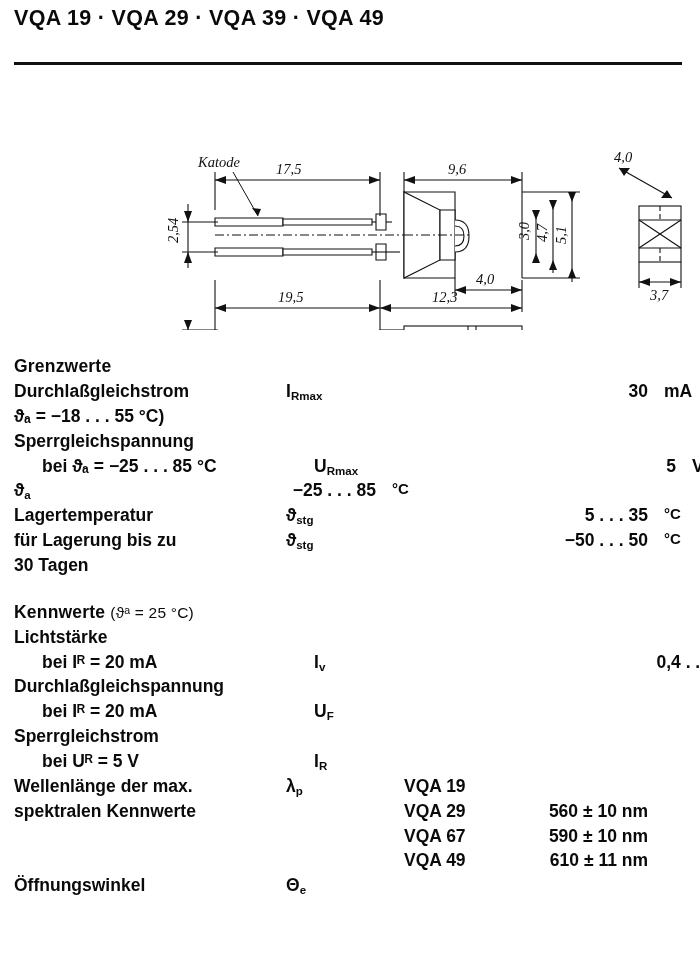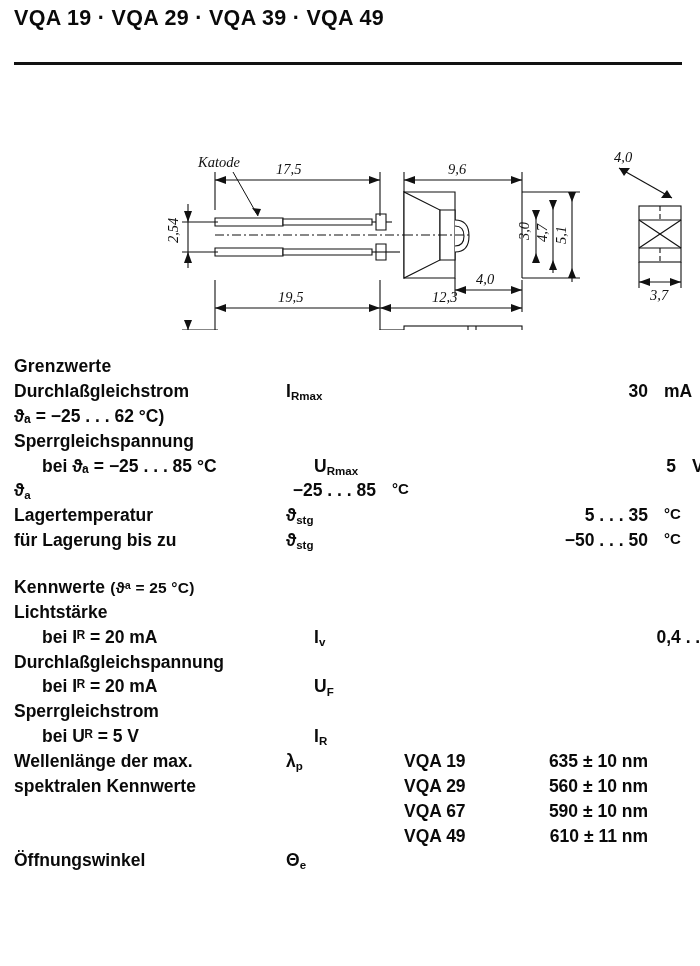--- a/index.html
+++ b/index.html
@@ -58,21 +58,21 @@
     top: 345px;
     width: 672px;
   }
   .sec-head {
     font-size: 17.5px;
     font-weight: bold;
     margin: 11px 0 2px 0;
     letter-spacing: 0.2px;
   }
   .sec-head .cond {
-    font-weight: bold;
+    font-weight: normal;
     font-size: 15.5px;
   }
   .row {
     display: flex;
     align-items: flex-start;
     font-size: 17.5px;
     line-height: 1.42;
     white-space: nowrap;
     font-weight: bold;
   }
@@ -250,21 +250,21 @@
     <div class="sec-head">Grenzwerte</div>
 
     <div class="row">
       <span class="c-label">Durchlaßgleichstrom</span>
       <span class="c-sym">I<sub>Rmax</sub></span>
       <span class="c-part"></span>
       <span class="c-val">30</span>
       <span class="c-unit">mA</span>
     </div>
     <div class="row">
-      <span class="c-label">ϑₐ = −25 . . . 62 °C)</span>
+      <span class="c-label">ϑₐ = −18 . . . 55 °C)</span>
     </div>
 
     <div class="row">
       <span class="c-label">Sperrgleichspannung</span>
     </div>
     <div class="row">
       <span class="c-label ind">bei ϑₐ = −25 . . . 85 °C</span>
       <span class="c-sym">U<sub>Rmax</sub></span>
       <span class="c-part"></span>
       <span class="c-val">5</span>
@@ -283,20 +283,23 @@
       <span class="c-part"></span>
       <span class="c-val">5 . . . 35</span>
       <span class="c-unit small">°C</span>
     </div>
     <div class="row">
       <span class="c-label">für Lagerung bis zu</span>
       <span class="c-sym">ϑ<sub>stg</sub></span>
       <span class="c-part"></span>
       <span class="c-val">−50 . . . 50</span>
       <span class="c-unit small">°C</span>
+    </div>
+    <div class="row">
+      <span class="c-label">30 Tagen</span>
     </div>
 
     <div class="gap-m"></div>
 
     <div class="sec-head">
       <span>Kennwerte</span>
       <span class="cond">(ϑᵃ = 25 °C)</span>
     </div>
 
     <div class="row">
@@ -326,21 +329,20 @@
       <span class="c-label ind">bei Uᴿ = 5 V</span>
       <span class="c-sym">I<sub>R</sub></span>
       <span class="c-part"></span>
       <span class="c-val wide">≤ 100 µA</span>
     </div>
 
     <div class="row">
       <span class="c-label">Wellenlänge der max.</span>
       <span class="c-sym">λ<sub>p</sub></span>
       <span class="c-part">VQA 19</span>
-      <span class="c-val">635 ± 10 nm</span>
     </div>
     <div class="row">
       <span class="c-label">spektralen Kennwerte</span>
       <span class="c-sym"></span>
       <span class="c-part">VQA 29</span>
       <span class="c-val">560 ± 10 nm</span>
     </div>
     <div class="row">
       <span class="c-label"></span>
       <span class="c-sym"></span>

